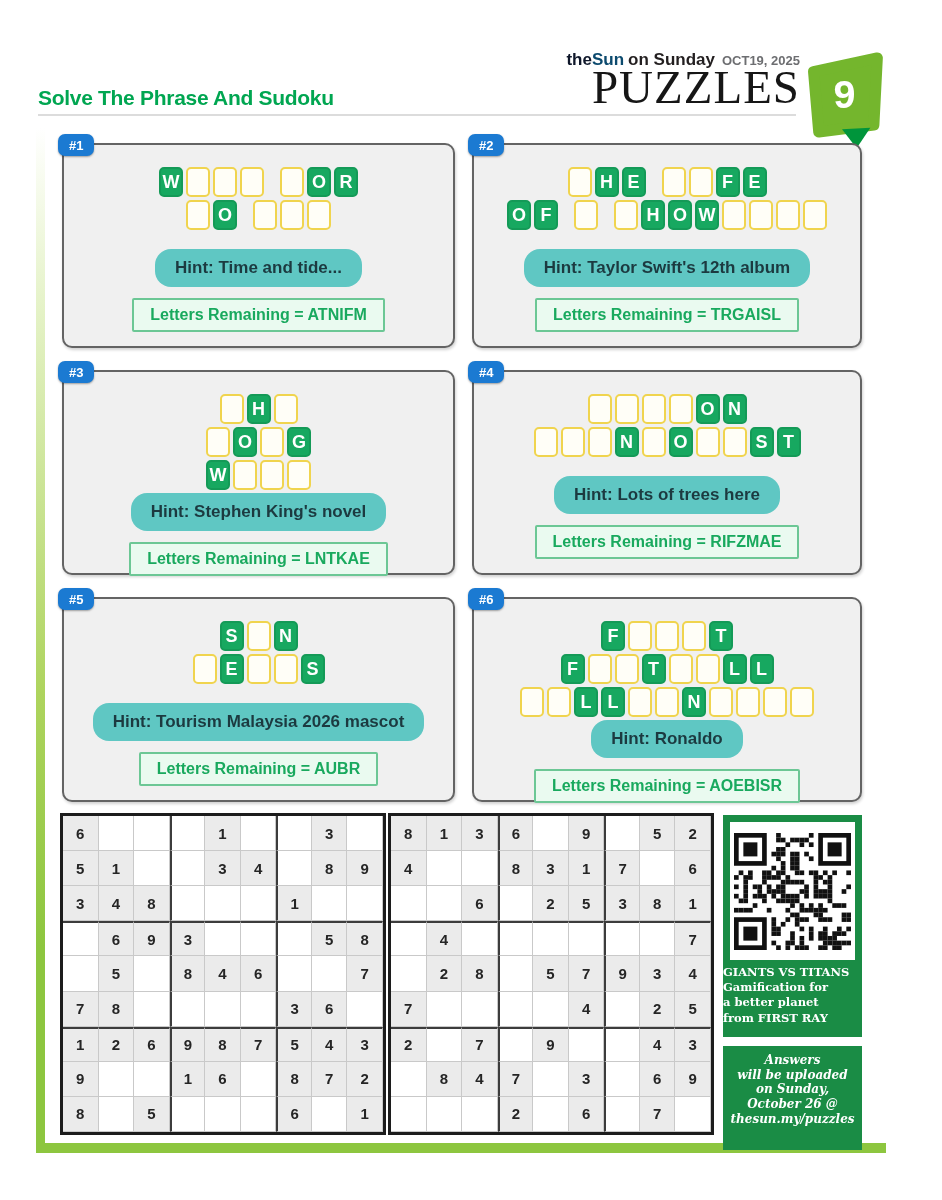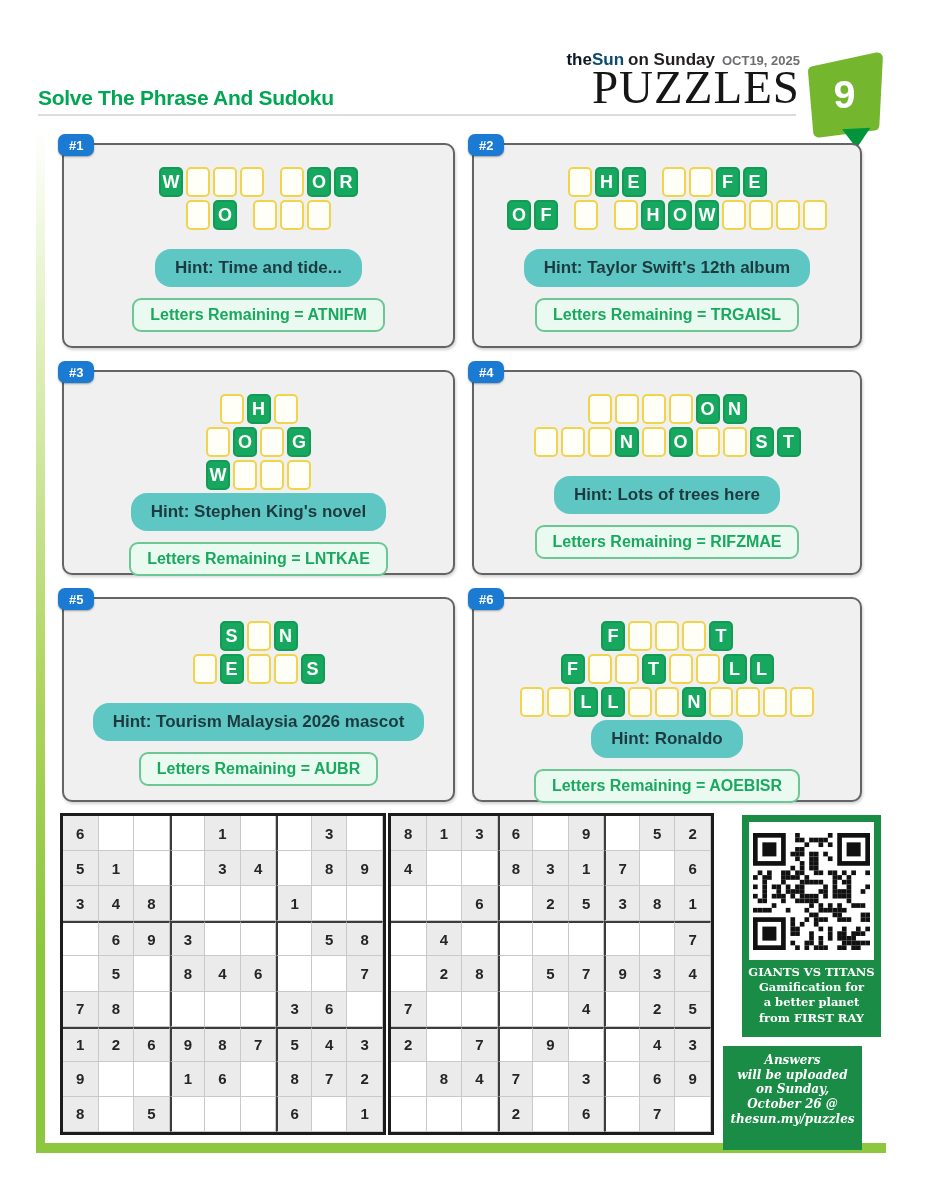--- a/index.html
+++ b/index.html
@@ -35,36 +35,36 @@
   .tile-row{display:flex;justify-content:center;margin-bottom:3px;}
   .tile{width:24px;height:30px;margin:0 1.5px;border-radius:5px;box-sizing:border-box;
         display:flex;align-items:center;justify-content:center;
         font-weight:bold;font-size:18px;}
   .t-empty{background:#fffef7;border:2.5px solid #f0d44e;}
   .t-green{background:#17a860;border:2.5px solid #149a57;color:#fff;}
   .word-gap{width:13px;}
   .hint{margin-top:auto;background:#5fc7c3;color:#1c3a40;font-weight:bold;font-size:17px;
         padding:9px 20px;border-radius:16px;white-space:nowrap;}
   .letters{margin-top:11px;background:#eafaf0;border:2px solid #6cc795;color:#19a95e;
-           font-weight:bold;font-size:16px;padding:6px 16px;border-radius:9px;white-space:nowrap;}
+           font-weight:bold;font-size:16px;padding:6px 16px;border-radius:2px;white-space:nowrap;}
 
   
   .sudoku{position:absolute;top:813px;width:326px;height:322px;box-sizing:border-box;
           border:3px solid #1c1c1c;background:#fff;display:grid;
           grid-template-columns:repeat(9,1fr);grid-template-rows:repeat(9,1fr);}
   .cell{display:flex;align-items:center;justify-content:center;
         border-right:1px solid #c9c9c9;border-bottom:1px solid #c9c9c9;
         font-weight:bold;font-size:15px;color:#252525;}
   .cell.bl{border-left:2px solid #3c3c3c;}
   .cell.bt{border-top:2px solid #3c3c3c;}
   .cell.given{background:#ebebeb;}
 
   
-  .qr-panel{position:absolute;left:742px;top:815px;width:139px;height:222px;background:#1a8c45;
-            box-sizing:border-box;text-align:center;}
+  .qr-panel{position:absolute;left:723px;top:815px;width:139px;height:222px;background:#1a8c45;
+            box-sizing:border-box;}
   .qr-white{background:#fff;width:125px;height:138px;margin:7px auto 5px;
             display:flex;align-items:center;justify-content:center;}
   .qr-white svg{width:117px;height:117px;}
   .qr-text{color:#fff;font-family:"DejaVu Serif",serif;font-weight:bold;font-size:11.5px;
            line-height:1.32;}
   .qr-text span{display:block;}
   .answers-panel{position:absolute;left:723px;top:1046px;width:139px;height:104px;background:#1a8c45;
                  box-sizing:border-box;text-align:center;padding-top:7px;
                  color:#fff;font-family:"DejaVu Serif",serif;font-weight:bold;font-style:italic;
                  font-size:12px;line-height:1.22;}

